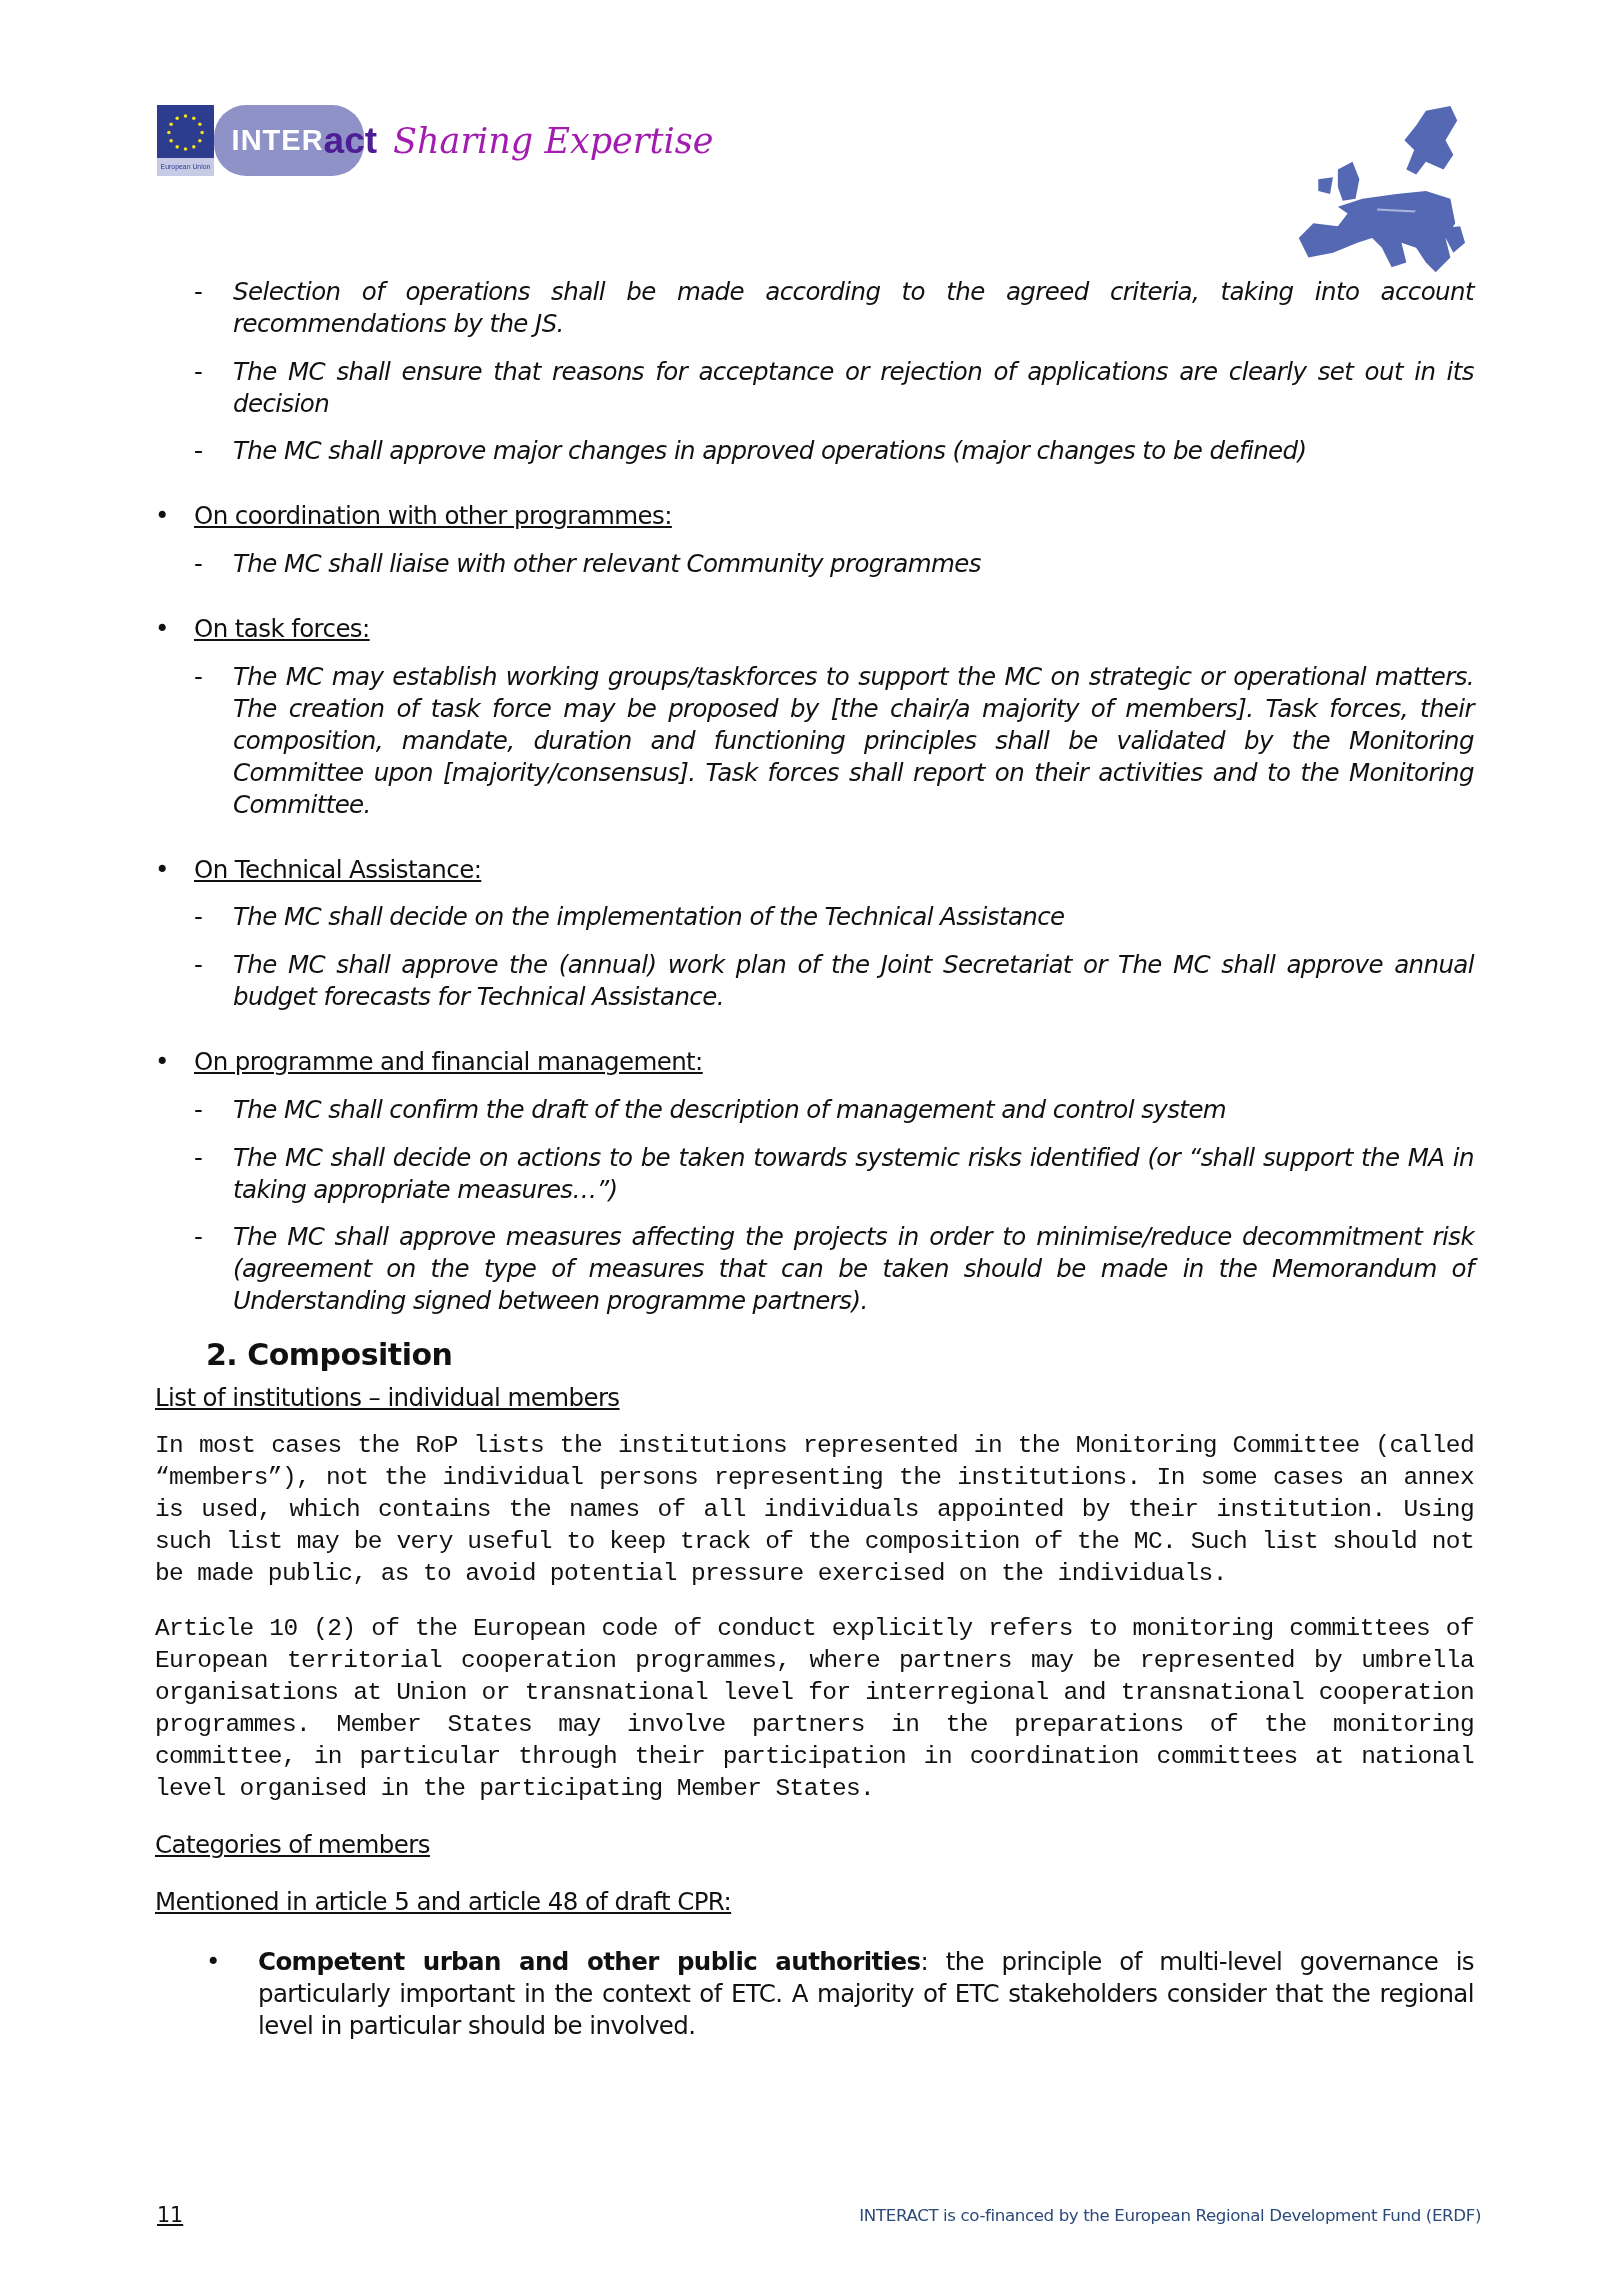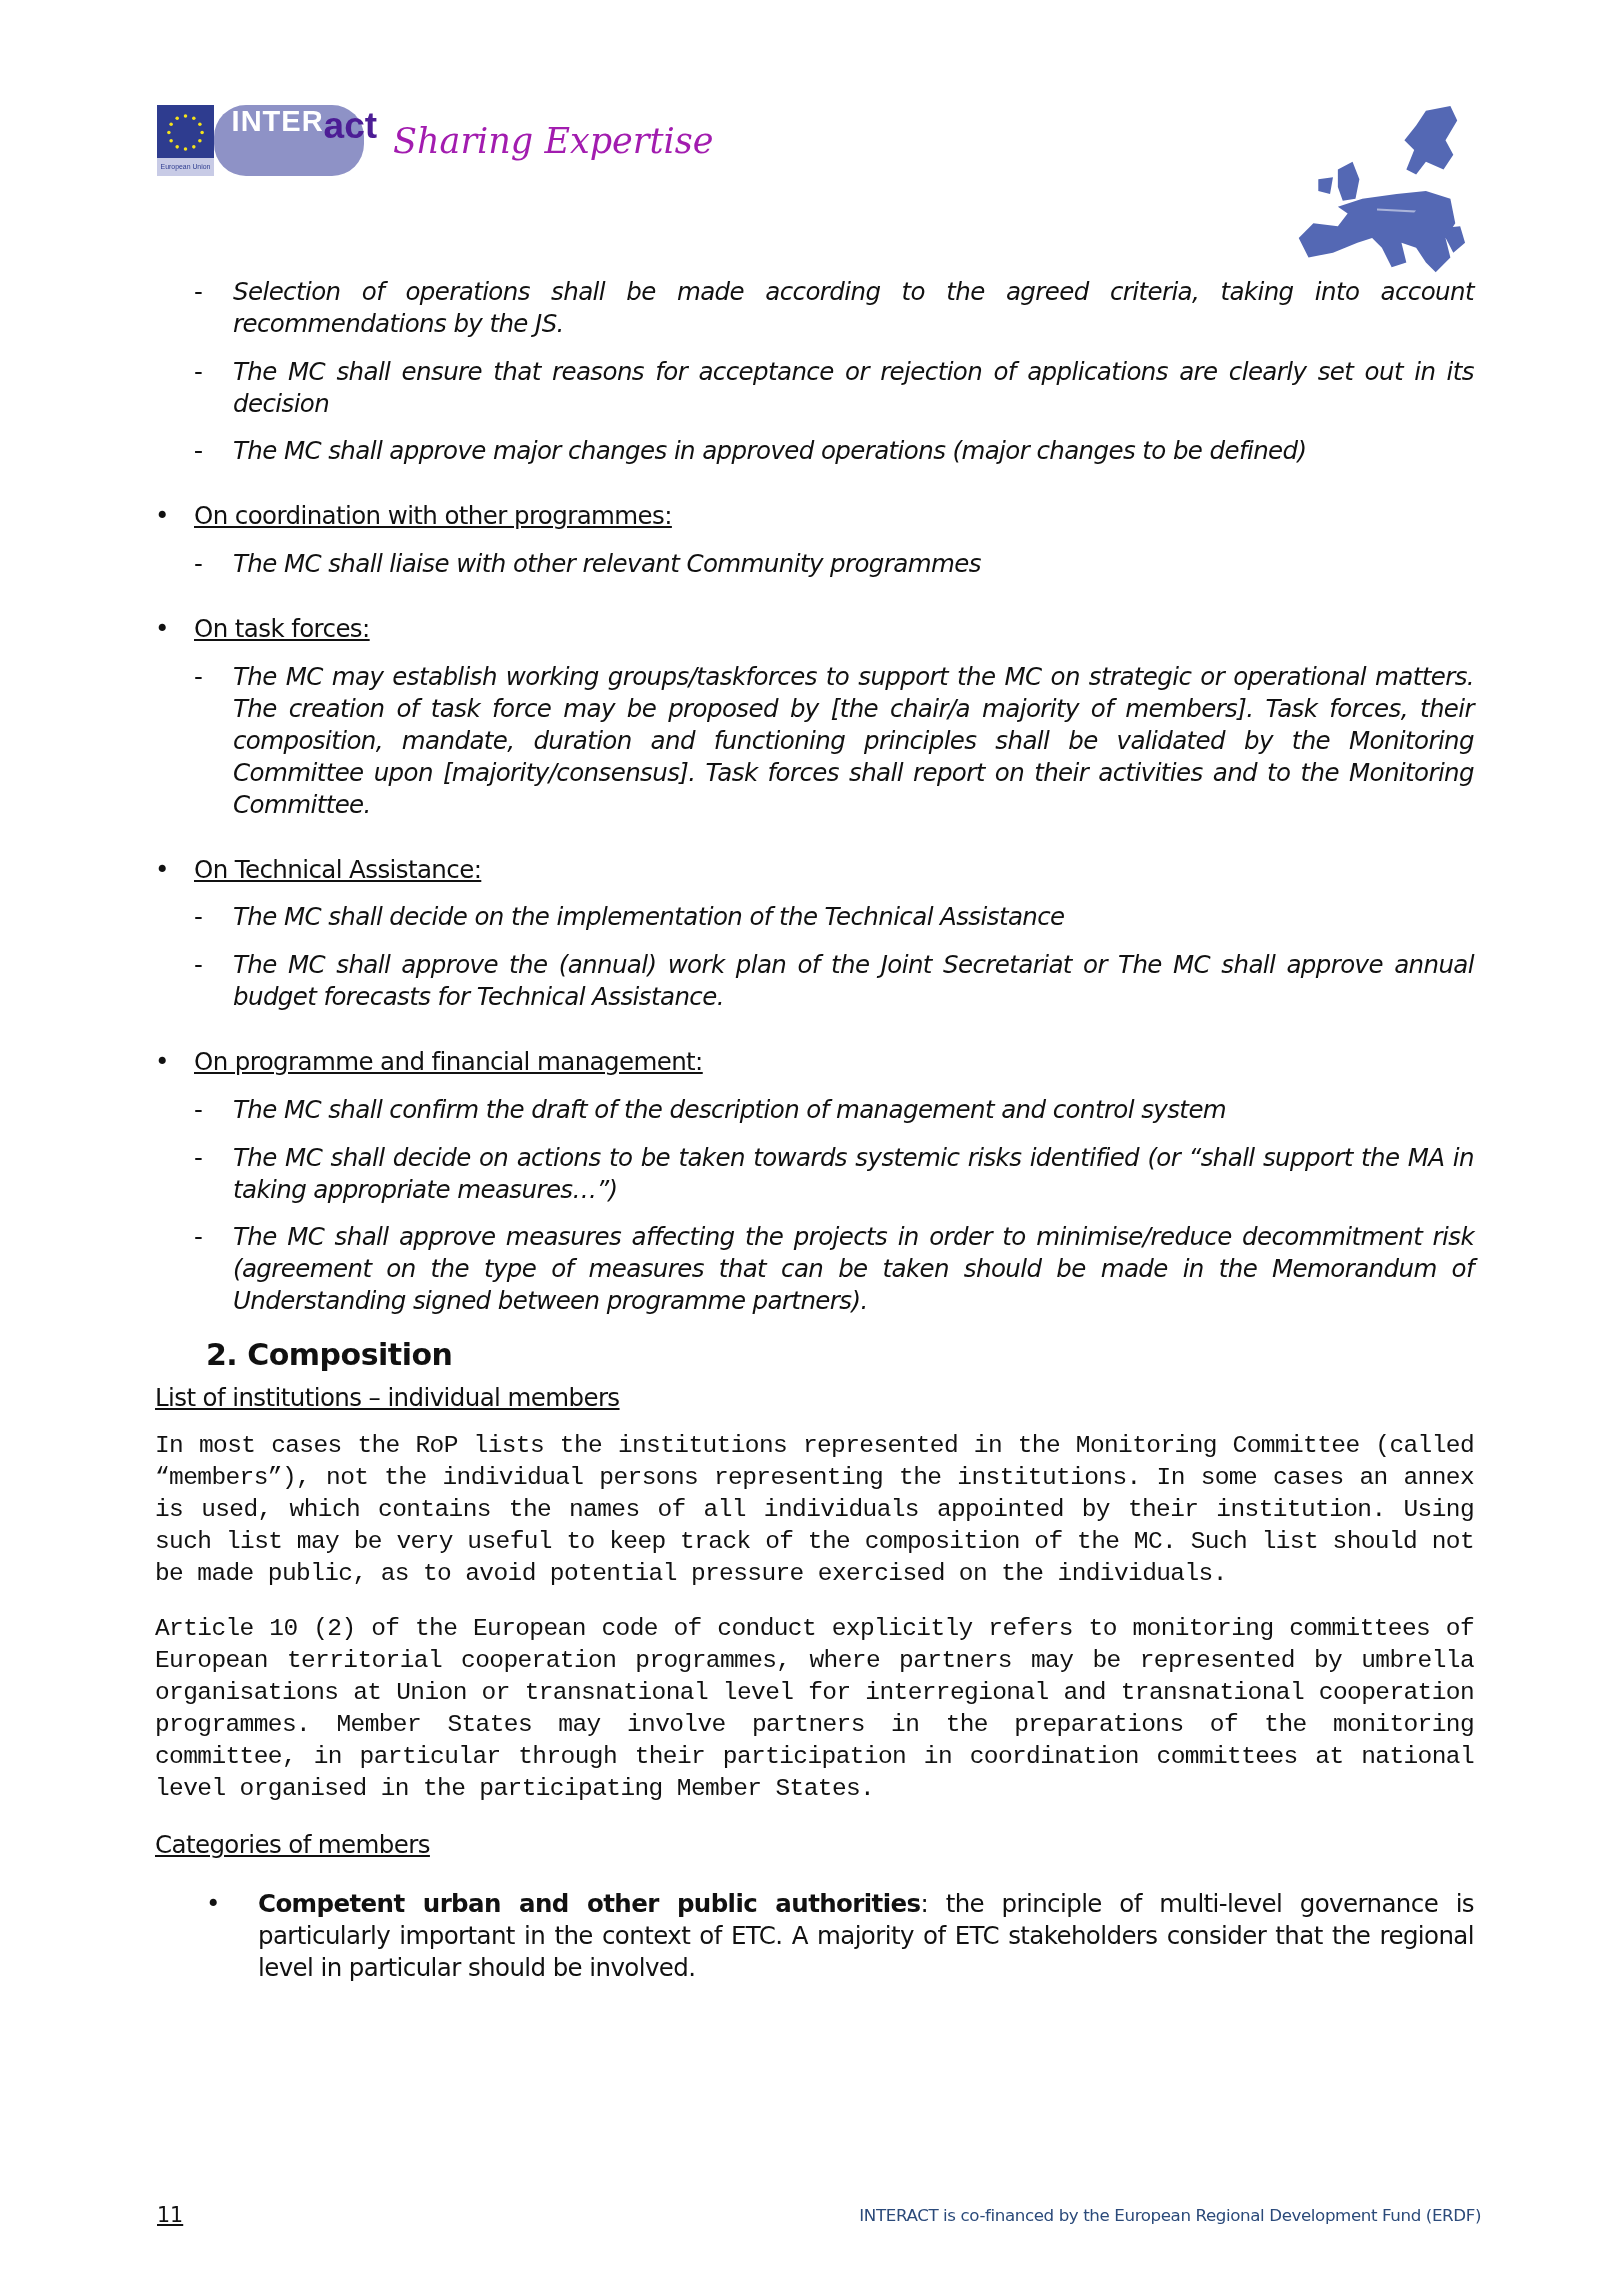--- a/index.html
+++ b/index.html
@@ -4,21 +4,21 @@
 <style>
   html, body { margin: 0; padding: 0; background: #ffffff; }
   body { width: 1621px; height: 2293px; position: relative; overflow: hidden;
          font-family: "DejaVu Sans", sans-serif; color: #111; }
   .header { position: absolute; left: 157px; top: 105px; height: 71px; display: flex; align-items: center; }
   .logo-box { display: flex; height: 71px; }
   .eu-flag { width: 57px; height: 71px; background: #2e3c8f; position: relative; }
   .eu-flag .stars { position: absolute; left: 6.9px; top: 5.9px; width: 43px; height: 43px; }
   .eu-flag .eu-label { position: absolute; bottom: 0; left: 0; width: 100%; height: 17.6px; background: #c8cbe6;
          color: #2e3c8f; font-size: 6.9px; font-family: "Liberation Sans", sans-serif; text-align: center; line-height: 17.6px; white-space: nowrap; }
-  .interact-box { width: 150px; height: 71px; background: #8e92c6; display: flex; align-items: flex-start; padding-left: 17.6px; box-sizing: border-box;
+  .interact-box { width: 150px; height: 71px; background: #8e92c6; display: flex; align-items: center; padding-left: 17.6px; box-sizing: border-box;
          font-family: "Liberation Sans", sans-serif; font-weight: bold; border-radius: 32px; }
   .interact-box .inter { color: #fff; font-size: 29px; letter-spacing: 1px; }
   .interact-box .act { color: #4c1d95; font-size: 37px; }
   .tagline { margin-left: 29px; font-family: "DejaVu Serif", serif; font-style: italic; color: #a21caf; font-size: 35px; }
   .europe-map { position: absolute; left: 1279px; top: 101px; width: 196px; height: 181px; }
 
   .content { position: absolute; left: 155px; top: 276px; width: 1319px; }
   .dash-item { position: relative; padding-left: 78px; font-style: italic; font-size: 24.5px; line-height: 32px;
                text-align: justify; margin-bottom: 15.7px; font-family: "DejaVu Sans", sans-serif; letter-spacing: -0.6px; }
   .dash-item .dash { position: absolute; left: 39px; top: 0; font-style: normal; }
@@ -98,18 +98,19 @@
   <div class="bullet-head"><span class="dot">•</span><span class="label">On programme and financial management:</span></div>
   <div class="dash-item"><span class="dash">-</span><span>The MC shall confirm the draft of the description of management and control system</span></div>
   <div class="dash-item"><span class="dash">-</span><span>The MC shall decide on actions to be taken towards systemic risks identified (or “shall support the MA in taking appropriate measures…”)</span></div>
   <div class="dash-item"><span class="dash">-</span><span>The MC shall approve measures affecting the projects in order to minimise/reduce decommitment risk (agreement on the type of measures that can be taken should be made in the Memorandum of Understanding signed between programme partners).</span></div>
 
   <div class="h2">2. Composition</div>
   <div class="u-head">List of institutions – individual members</div>
   <div class="para">In most cases the RoP lists the institutions represented in the Monitoring Committee (called “members”), not the individual persons representing the institutions. In some cases an annex is used, which contains the names of all individuals appointed by their institution. Using such list may be very useful to keep track of the composition of the MC. Such list should not be made public, as to avoid potential pressure exercised on the individuals.</div>
   <div class="para">Article 10 (2) of the European code of conduct explicitly refers to monitoring committees of European territorial cooperation programmes, where partners may be represented by umbrella organisations at Union or transnational level for interregional and transnational cooperation programmes. Member States may involve partners in the preparations of the monitoring committee, in particular through their participation in coordination committees at national level organised in the participating Member States.</div>
   <div class="u-head" style="margin-bottom:25.5px;">Categories of members</div>
+  <div class="u-head">Mentioned in article 5 and article 48 of draft CPR:</div>
   <div class="comp-item"><span class="dot">•</span><b>Competent urban and other public authorities</b><span>: the principle of multi-level governance is particularly important in the context of ETC. A majority of ETC stakeholders consider that the regional level in particular should be involved.</span></div>
 </div>
 
 <div class="footer-num">11</div>
 <div class="footer-note">INTERACT is co-financed by the European Regional Development Fund (ERDF)</div>
 
 
 </body></html>

